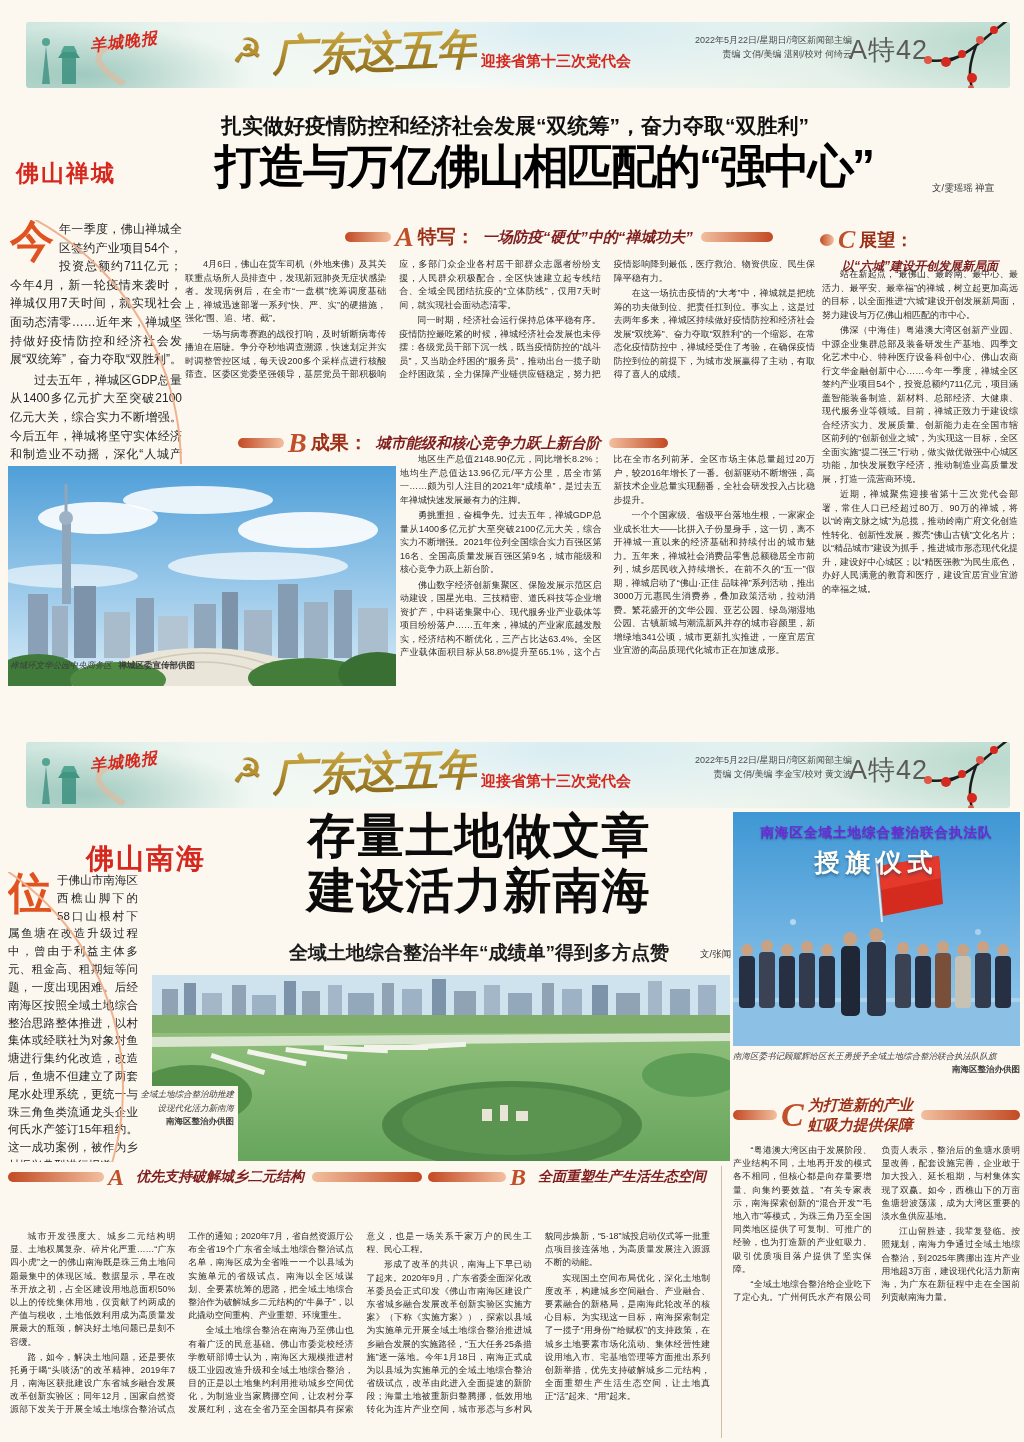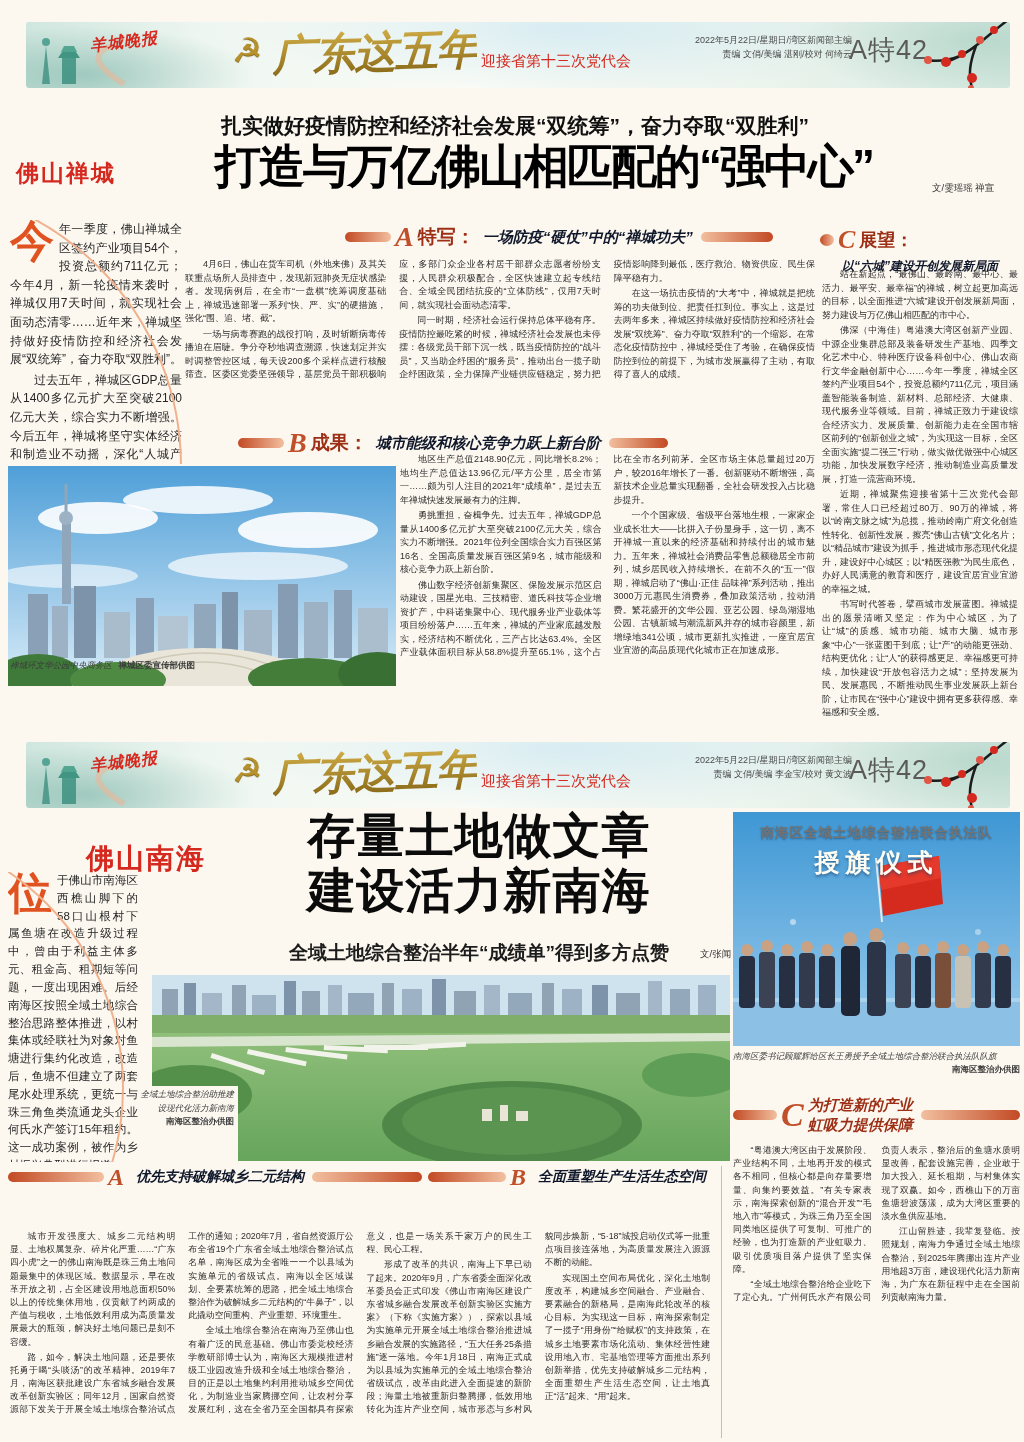--- a/index.html
+++ b/index.html
@@ -12,57 +12,57 @@
       radial-gradient(ellipse 240px 70px at 6% 80%, rgba(90,160,145,.45), rgba(90,160,145,0) 70%),
       radial-gradient(ellipse 260px 80px at 97% 30%, rgba(140,190,175,.40), rgba(140,190,175,0) 70%),
       radial-gradient(ellipse 420px 90px at 55% 10%, rgba(190,225,240,.55), rgba(190,225,240,0) 75%),
       linear-gradient(90deg,#cfe6de 0%,#eef6f1 18%,#fbfcf6 45%,#eef5ef 72%,#d6e9e0 100%);}
   .mh-logo{left:64px;top:10px;font:italic 900 16px "Liberation Serif",serif;color:#d5281e;
            transform:rotate(-7deg);letter-spacing:1px;}
   .mh-emblem{left:206px;top:8px;font-size:34px;color:#b8912c;text-shadow:0 1px 1px #7a5c10;}
   .mh-title{left:246px;top:2px;font:italic 900 43px "Liberation Serif",serif;
             background:linear-gradient(#d8b44a,#7e5f12);-webkit-background-clip:text;background-clip:text;
             color:transparent;transform:rotate(-2deg);letter-spacing:-2px;white-space:nowrap;}
-  .mh-sub{left:455px;top:30px;font-weight:normal;font-size:15px;color:#d5281e;white-space:nowrap;}
+  .mh-sub{left:455px;top:30px;font-weight:bold;font-size:15px;color:#d5281e;white-space:nowrap;}
   .mh-dates{right:158px;top:12px;width:230px;text-align:right;font-size:9px;line-height:1.5;color:#4a4a4a;}
   .mh-pageno{right:82px;top:10px;font-size:27px;color:#5a5a5a;letter-spacing:1px;}
   
   .kicker{left:150px;top:112px;width:730px;text-align:center;font-weight:bold;font-size:21px;color:#101010;}
   .story-label{font-weight:900;font-size:23px;color:#d5281e;letter-spacing:2px;}
   .headline1{left:128px;top:134px;width:832px;text-align:center;font-weight:900;font-size:46px;
              color:#000000;letter-spacing:-2px;line-height:64px;white-space:nowrap;}
   .byline{font-size:9.5px;color:#333;}
   
   .sec-head{display:flex;align-items:center;overflow:hidden;}
   .pill{height:10px;border-radius:6px;background:linear-gradient(90deg,#c24a24,#f2bf9f);}
   .pill.rev{background:linear-gradient(90deg,#f2bf9f,#c24a24);}
   .sec-letter{font:italic 900 28px "Liberation Serif",serif;color:#c0502a;margin:0 4px;}
   .sec-tag{font-weight:900;font-size:19px;color:#9c2f16;}
-  .sec-title{font:italic 700 15px "Liberation Sans",sans-serif;color:#0f172a;margin:16px 8px;white-space:nowrap;}
+  .sec-title{font:italic 700 15px "Liberation Sans",sans-serif;color:#7f1d1d;margin:16px 8px;white-space:nowrap;}
   .sec-title.sm{font-size:14px;}
   
   .intro{font-size:12px;line-height:1.55;color:#262626;text-align:justify;overflow:hidden;}
   .intro .arc{position:absolute;border:2px solid #f0b28e;border-radius:50%;}
   .dropcap{float:left;font:900 44px "Liberation Serif",serif;color:#e05320;line-height:.92;margin:2px 5px 0 0;}
   .intro p{margin:0;}
   .intro p + p{text-indent:2em;margin-top:2px;}
   .bodycols{font-size:9px;line-height:1.5;color:#2d2d2d;text-align:justify;overflow:hidden;}
   .bodycols p{margin:0 0 2px;text-indent:2em;}
   .c3{column-count:3;column-gap:13px;}
   .c2{column-count:2;column-gap:12px;}
   .c4{column-count:4;column-gap:13px;margin-top:36px;}
   .caption{font:italic 8.5px "Liberation Serif",serif;color:#3c3c3c;line-height:1.5;}
   .caption .credit{font-style:normal;font-weight:bold;font-family:"Liberation Sans",sans-serif;}
   
   .headline2{left:222px;top:808px;width:514px;text-align:center;font-weight:900;font-size:48px;
              line-height:1.15;color:#0b0b0b;letter-spacing:1px;}
   .subhead2{left:222px;top:940px;width:514px;text-align:center;font-weight:bold;font-size:19px;color:#1c1c1c;}
   .vrule{width:1px;background:#cbbda9;}
   .photo-wrap{overflow:hidden;}
-  .flag-banner1{left:0;top:12px;width:100%;text-align:center;font-weight:bold;font-size:13.5px;color:#737373;
+  .flag-banner1{left:0;top:12px;width:100%;text-align:center;font-weight:bold;font-size:13.5px;color:#6d28d9;
                 text-shadow:0 1px 2px rgba(20,60,100,.6);letter-spacing:1px;}
   .flag-banner2{left:0;top:34px;width:100%;text-align:center;font-weight:900;font-size:25px;color:#fdfdf4;
                 text-shadow:0 2px 3px rgba(20,60,100,.55);letter-spacing:6px;}
   .cap2{font:italic 8.5px "Liberation Serif",serif;color:#3c3c3c;line-height:1.6;text-align:right;}
   .cap2 .credit{font-style:normal;font-weight:bold;font-family:"Liberation Sans",sans-serif;}
   .c2head-title{font:italic 700 15px "Liberation Sans",sans-serif;color:#9c2f16;line-height:1.35;white-space:nowrap;}
 </style>
 </head>
 <body>
 
@@ -192,21 +192,20 @@
     <span class="sec-letter" style="font-size:26px;">C</span>
     <span class="sec-tag" style="font-size:18px;">展望：</span>
   </div>
   <div class="abs" style="left:824px;top:256px;width:192px;text-align:center;">
     <span class="sec-title sm" style="font-size:12px;">以“六城”建设开创发展新局面</span>
   </div>
   <div class="abs bodycols" style="left:822px;top:268px;width:196px;height:448px;">
       <p>站在新起点，“最佛山、最岭南、最中心、最活力、最平安、最幸福”的禅城，树立起更加高远的目标，以全面推进“六城”建设开创发展新局面，努力建设与万亿佛山相匹配的市中心。</p>
       <p>佛深（中海佳）粤港澳大湾区创新产业园、中源企业集群总部及装备研发生产基地、四季文化艺术中心、特种医疗设备科创中心、佛山农商行文华金融创新中心……今年一季度，禅城全区签约产业项目54个，投资总额约711亿元，项目涵盖智能装备制造、新材料、总部经济、大健康、现代服务业等领域。目前，禅城正致力于建设综合经济实力、发展质量、创新能力走在全国市辖区前列的“创新创业之城”，为实现这一目标，全区全面实施“提二强三”行动，做实做优做强中心城区功能，加快发展数字经济，推动制造业高质量发展，打造一流营商环境。</p>
       <p>近期，禅城聚焦迎接省第十三次党代会部署，常住人口已经超过80万、90万的禅城，将以“岭南文脉之城”为总揽，推动岭南广府文化创造性转化、创新性发展，擦亮“佛山古镇”文化名片；以“精品城市”建设为抓手，推进城市形态现代化提升，建设好中心城区；以“精医强教”为民生底色，办好人民满意的教育和医疗，建设宜居宜业宜游的幸福之城。</p>
-      <p>书写时代答卷，擘画城市发展蓝图。禅城提出的愿景清晰又坚定：作为中心城区，为了让“城”的质感、城市功能、城市大脑、城市形象“中心”一张蓝图干到底；让“产”的动能更强劲、结构更优化；让“人”的获得感更足、幸福感更可持续，加快建设“开放包容活力之城”；坚持发展为民、发展惠民，不断推动民生事业发展跃上新台阶，让市民在“强中心”建设中拥有更多获得感、幸福感和安全感。</p>
     </div>
 
   <div class="abs masthead" style="top:742px;">
     <svg class="abs" style="left:2px;top:6px;" width="130" height="58" viewBox="0 0 130 58">
       <path d="M14 56 L18 18 L22 56 Z" fill="#3f8f7f" opacity=".8"></path>
       <circle cx="18" cy="14" r="4" fill="#56a493"></circle>
       <rect x="34" y="30" width="14" height="26" fill="#2e8876" opacity=".75"></rect>
       <path d="M30 30 L52 30 L48 24 L34 24 Z" fill="#2e8876" opacity=".85"></path>
       <path d="M33 24 L49 24 L46 18 L36 18 Z" fill="#3f9c86" opacity=".85"></path>
       <path d="M96 56 C70 40 60 26 84 18" stroke="#e8b79a" stroke-width="6" fill="none" opacity=".6"></path>

